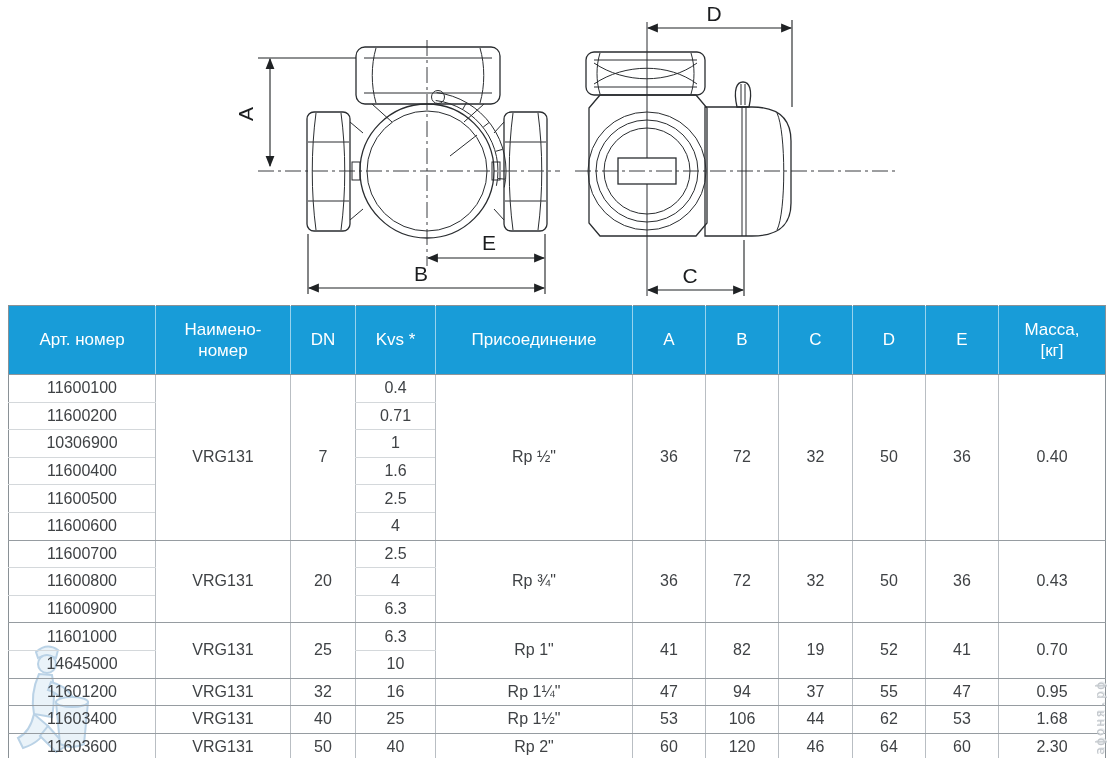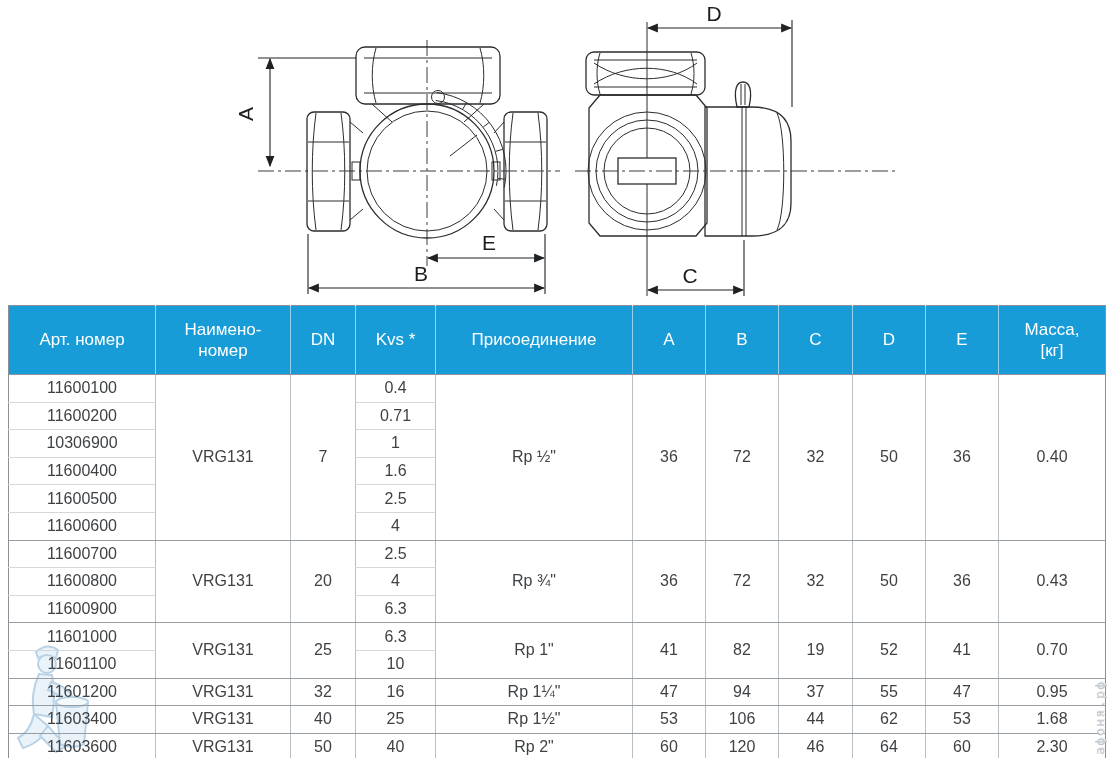--- a/index.html
+++ b/index.html
@@ -244,21 +244,21 @@
           <td class="rl">6.3</td>
           <td class="ge" rowspan="2">Rp 1"</td>
           <td class="ge" rowspan="2">41</td>
           <td class="ge" rowspan="2">82</td>
           <td class="ge" rowspan="2">19</td>
           <td class="ge" rowspan="2">52</td>
           <td class="ge" rowspan="2">41</td>
           <td class="ge" rowspan="2">0.70</td>
         </tr>
         <tr>
-          <td class="ge">11601100</td>
+          <td class="ge">14645000</td>
           <td class="ge">10</td>
         </tr>
         <tr>
           <td class="ge">11601200</td>
           <td class="ge">VRG131</td>
           <td class="ge">32</td>
           <td class="ge">16</td>
           <td class="ge">Rp 1¼"</td>
           <td class="ge">47</td>
           <td class="ge">94</td>

